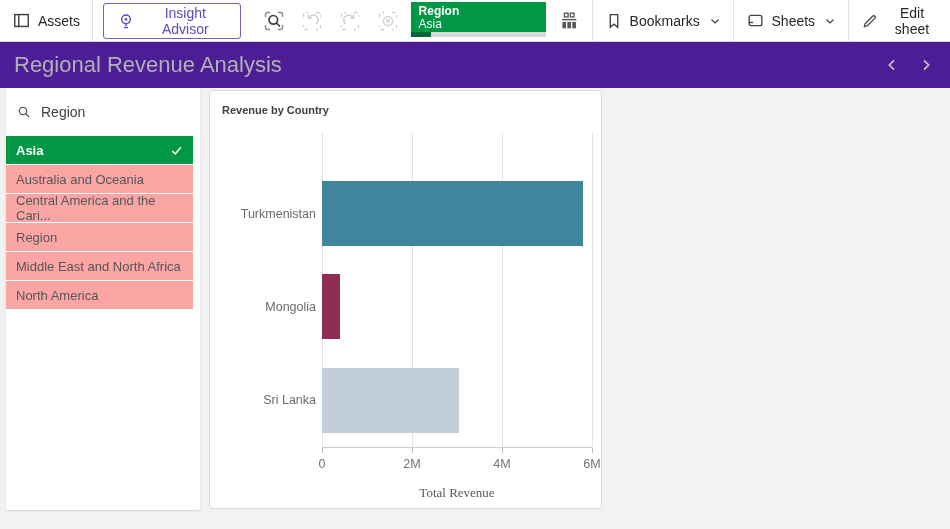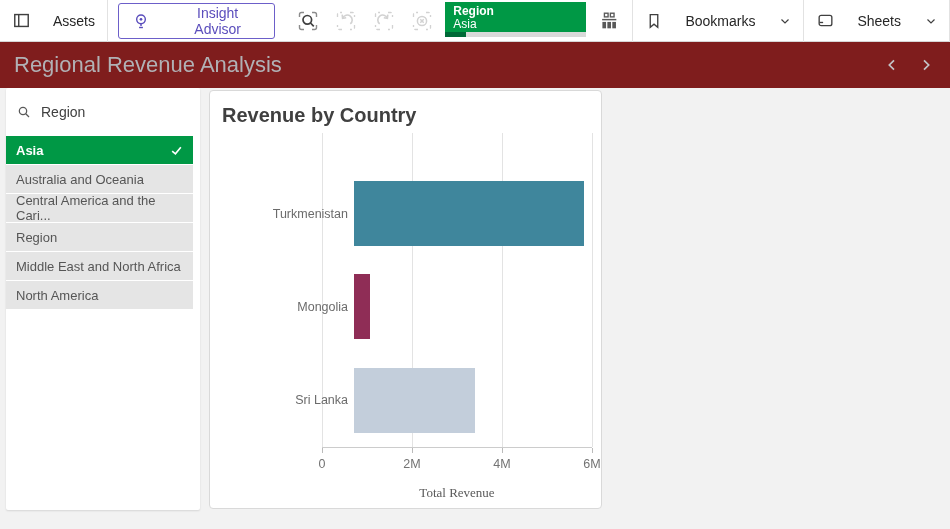--- a/index.html
+++ b/index.html
@@ -3,68 +3,68 @@
 <meta charset="utf-8">
 <style>
   * { margin:0; padding:0; box-sizing:border-box; }
   html,body { width:950px; height:529px; overflow:hidden; }
   body { font-family:"Liberation Sans", sans-serif; background:#f2f2f2; color:#404040; }
 
   
   .toolbar { height:42px; background:#ffffff; border-bottom:1px solid #d6d6d6;
              display:flex; align-items:stretch; justify-content:space-between; }
   .tb-left, .tb-right { display:flex; align-items:center; }
-  .tb-btn { display:flex; align-items:center; gap:22px; padding:0 12px; height:100%;
+  .tb-btn { display:flex; align-items:center; gap:7px; padding:0 12px; height:100%;
             font-size:14px; color:#262626; cursor:pointer; background:#fff; border:none; }
   .tb-sep { width:1px; height:42px; background:#e2e2e2; }
   .ia-btn { border:1px solid #6c5fc9; border-radius:3px; color:#5a4dbc;
             margin:0 10px; height:36px; align-self:center;align-items:center; }
   .sel-icons { display:flex; align-items:center; gap:12px; padding:0 10px; }
   .sel-icon { width:26px; height:26px; display:flex; align-items:center; justify-content:center;
               background:transparent; border:none; cursor:pointer; }
   .sel-icon.disabled { cursor:default; }
 
   .chip { width:143px; align-self:flex-start; margin-top:2px; cursor:pointer; }
   .chip-body { color:#fff; padding:2px 8px 3px; height:30px; }
   .chip-field { font-size:12px; font-weight:bold; line-height:14px; }
   .chip-value { font-size:12px; line-height:13px; }
   .chip-progress { height:5px; background:#d9d9d9; position:relative; }
   .chip-progress-fill { position:absolute; left:0; top:0; bottom:0; }
 
   .chev { margin-left:2px; }
 
   
-  .titlebar { height:46px; display:flex; align-items:center; background:#7f1d1d; }
+  .titlebar { height:46px; display:flex; align-items:center; background:#4c1d95; }
   .sheet-title { font-size:22px; color:#b1b1b5; padding-left:14px; flex:1;
                  white-space:nowrap; overflow:hidden; }
   .nav-arrows { display:flex; gap:10px; padding-right:12px; }
   .nav-arrow { width:24px; height:24px; background:transparent; border:none; cursor:pointer;
                display:flex; align-items:center; justify-content:center; }
 
   
   .content { position:relative; height:441px; }
 
   .filter-panel { position:absolute; left:6px; top:0; width:194px; height:422px;
                   background:#fff; border-radius:2px; box-shadow:0 1px 2px rgba(0,0,0,.12); }
   .filter-header { height:48px; display:flex; align-items:center; gap:9px; padding:0 10px; }
   .filter-field-title { font-size:14px; color:#404040; }
   .region-list { padding-right:7px; }
-  .list-item { height:28px; margin-bottom:1px; background:#e5e5e5; display:flex;
+  .list-item { height:28px; margin-bottom:1px; background:#fca5a5; display:flex;
                align-items:center; padding:0 10px; font-size:13px; color:#565656;
                cursor:pointer; justify-content:space-between; }
   .list-item.selected { background:#009845; color:#fff; font-weight:bold; }
 
   .chart-card { position:absolute; left:209px; top:2px; width:393px; height:419px;
                 background:#fff; border:1px solid #d9d9d9; border-radius:4px; }
-  .chart-title { font-size:20px; font-weight:bold; color:#404040; padding:13px 12px 0; }
+  .chart-title { font-size:11px; font-weight:bold; color:#404040; padding:13px 12px 0; }
 
   .plot { position:absolute; left:112px; top:42px; width:270px; height:314px; }
   .gridline { position:absolute; top:0; bottom:0; width:1px; background:#e3e3e3; }
   .bands { position:absolute; left:0; right:0; top:34px; bottom:0;
-           display:flex; flex-direction:column;margin-left:32px; }
+           display:flex; flex-direction:column; }
   .band { position:relative; flex:1; display:flex; align-items:center; }
   .cat-label { position:absolute; right:100%; margin-right:6px; font-size:12.5px;
                color:#6b6b6b; white-space:nowrap; }
   .bar { height:65px; cursor:pointer; }
 
   .x-axis { position:absolute; left:112px; top:356px; width:270px; border-top:1px solid #cccccc;
             height:6px; }
   .x-tick { position:absolute; top:0; width:1px; height:5px; background:#bbbbbb; }
   .x-labels { position:absolute; left:112px; top:366px; width:270px; height:16px; }
   .x-tick-label { position:absolute; transform:translateX(-50%); font-size:12.5px; color:#737373; }
@@ -223,20 +223,28 @@
       </span>
       <span>Sheets</span>
       <span class="chev">
         <svg width="12" height="12" viewBox="0 0 24 24" fill="none" stroke="#404040" stroke-width="2.4">
           <polyline points="5,9 12,16 19,9"></polyline>
         </svg>
       </span>
     </button>
     <div class="tb-sep"></div>
 
+    <button class="tb-btn">
+      <span>
+        <svg width="18" height="18" viewBox="0 0 24 24" fill="none" stroke="#404040" stroke-width="1.7">
+          <path d="M4.5,19.5 L5.6,15.5 L15.8,5.3 A1.6,1.6 0 0 1 18.1,5.3 L18.7,5.9 A1.6,1.6 0 0 1 18.7,8.2 L8.5,18.4 Z"></path>
+        </svg>
+      </span>
+      <span>Edit sheet</span>
+    </button>
   </div>
 </div>
 
 <div class="titlebar">
   <div class="sheet-title">Regional Revenue Analysis</div>
   <div class="nav-arrows">
     <button class="nav-arrow">
       <span>
         <svg width="16" height="16" viewBox="0 0 24 24" fill="none" stroke="#c3c3c7" stroke-width="2.6">
           <polyline points="15,5 8,12 15,19"></polyline>

